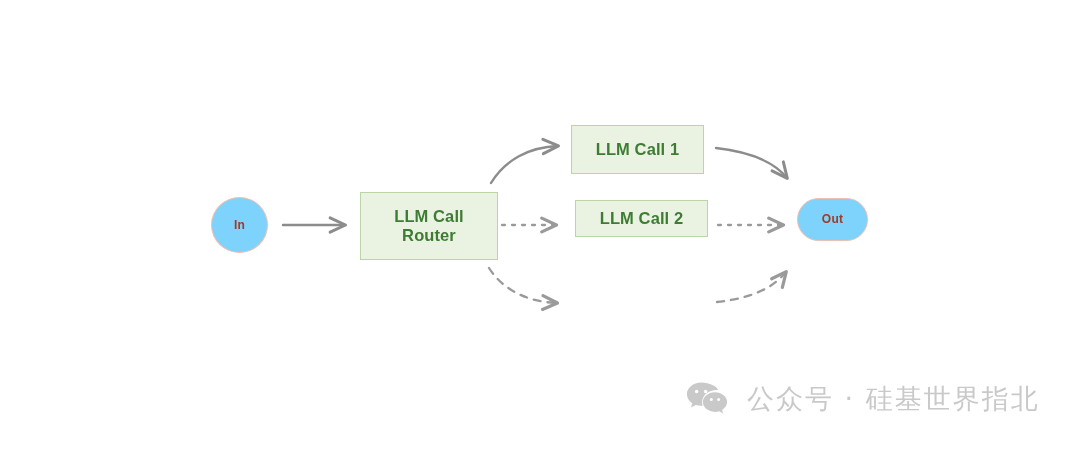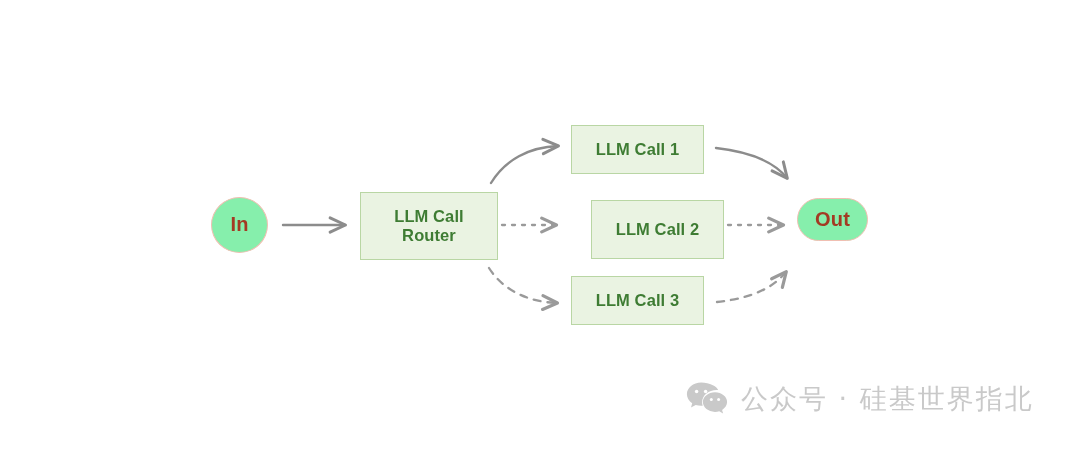--- a/index.html
+++ b/index.html
@@ -32,25 +32,25 @@
     position: absolute;
     box-sizing: border-box;
     display: flex;
     align-items: center;
     justify-content: center;
     text-align: center;
     line-height: 1.18;
   }
 
   .node-terminal {
-    background: #86efac;
+    background: #7dd3fc;
     border: 1.6px solid #f0bfb2;
     color: #a33a23;
     font-weight: 700;
-    font-size: 20px;
+    font-size: 12px;
     letter-spacing: 0.2px;
   }
   .node-in {
     left: 211px;
     top: 197px;
     width: 57px;
     height: 56px;
     border-radius: 50%;
   }
   .node-out {
@@ -69,37 +69,37 @@
     font-size: 16.5px;
     letter-spacing: 0.1px;
   }
   .node-router {
     left: 360px;
     top: 192px;
     width: 138px;
     height: 68px;
   }
   .node-call1 { left: 571px; top: 125px; width: 133px; height: 49px; }
-  .node-call2 { left: 591px; top: 200px; width: 133px; height: 59px; text-align: center; }
+  .node-call2 { left: 575px; top: 200px; width: 133px; height: 37px; text-align: center; }
   .node-call3 { left: 571px; top: 276px; width: 133px; height: 49px; }
 
   .node-label {
     display: block;
     white-space: pre-line;
     pointer-events: none;
   }
 
   
   #watermark {
     position: absolute;
     left: 686px;
     top: 381px;
     display: flex;
     align-items: center;
-    gap: 13px;
+    gap: 19px;
   }
   #watermark .wm-text {
     color: #c9c9c9;
     font-size: 27px;
     font-weight: 400;
     letter-spacing: 2px;
     white-space: nowrap;
     font-family: "DejaVu Sans", "Liberation Sans", sans-serif;
   }
   #watermark .wm-icon {
@@ -148,23 +148,20 @@
   </div>
 
   <div class="node node-process node-call1">
     <span class="node-label">LLM Call 1</span>
   </div>
 
   <div class="node node-process node-call2">
     <span class="node-label">LLM Call 2</span>
   </div>
 
-  <div class="node node-process node-call3">
-    <span class="node-label">LLM Call 3</span>
-  </div>
 
   <div class="node node-terminal node-out">
     <span class="node-label">Out</span>
   </div>
 
   <div id="watermark">
     <svg class="wm-icon" viewBox="0 0 42 34" xmlns="http://www.w3.org/2000/svg">
       <g fill="#c9c9c9">
         <path d="M15.2 0.6 C7.2 0.6 0.9 5.9 0.9 12.3 c0 3.6 2.1 6.8 5.3 8.9 l-1.2 4.2 4.7 -2.5
                  c1.7 0.5 3.6 0.8 5.5 0.8 0.5 0 1 0 1.5 -0.06 -0.4 -1.1 -0.6 -2.3 -0.6 -3.5

